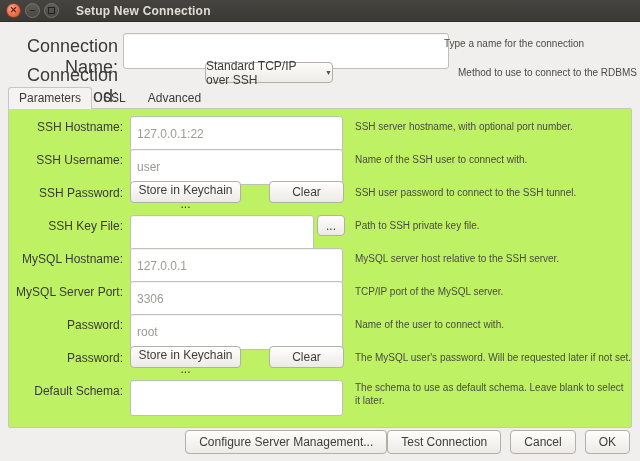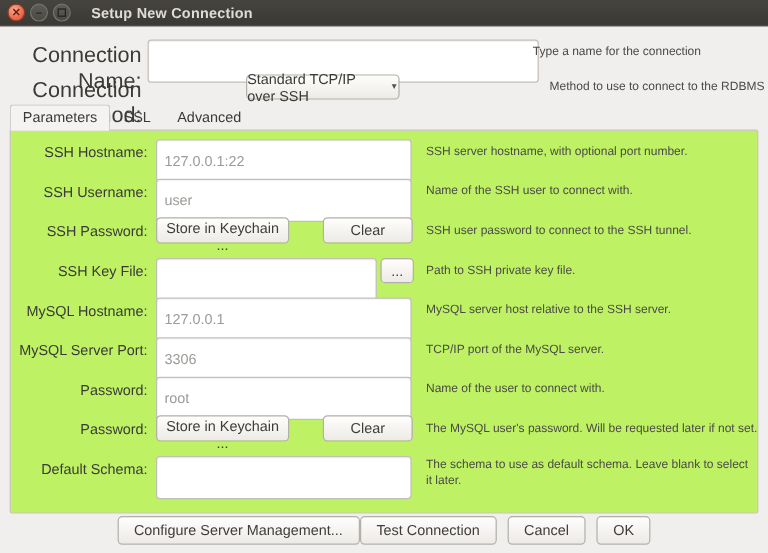--- a/index.html
+++ b/index.html
@@ -76,21 +76,21 @@
     font-family:"Liberation Sans",sans-serif;font-size:12px;color:#3e3d39;
     box-sizing:border-box;cursor:default;
   }
   .frow .btn{position:absolute;top:-1px;height:22px;}
   .btn.keychain{left:121px;width:111px;}
   .btn.clear{left:260px;width:75px;}
   .btn.browse{left:308px;width:28px;height:21px;top:0;}
   
   .footer{
     position:absolute;left:0;right:0;bottom:7px;
-    display:flex;justify-content:center;align-items:center;padding:0 10px;
+    display:flex;justify-content:flex-end;align-items:center;padding:0 10px;
   }
   .footer .btn{height:24px;padding:0 13px;}
   .footer .right{display:flex;gap:9px;}
 </style>
 </head>
 <body>
 
 <div class="titlebar">
   <span class="winbtn close">
     <span>✕</span>

